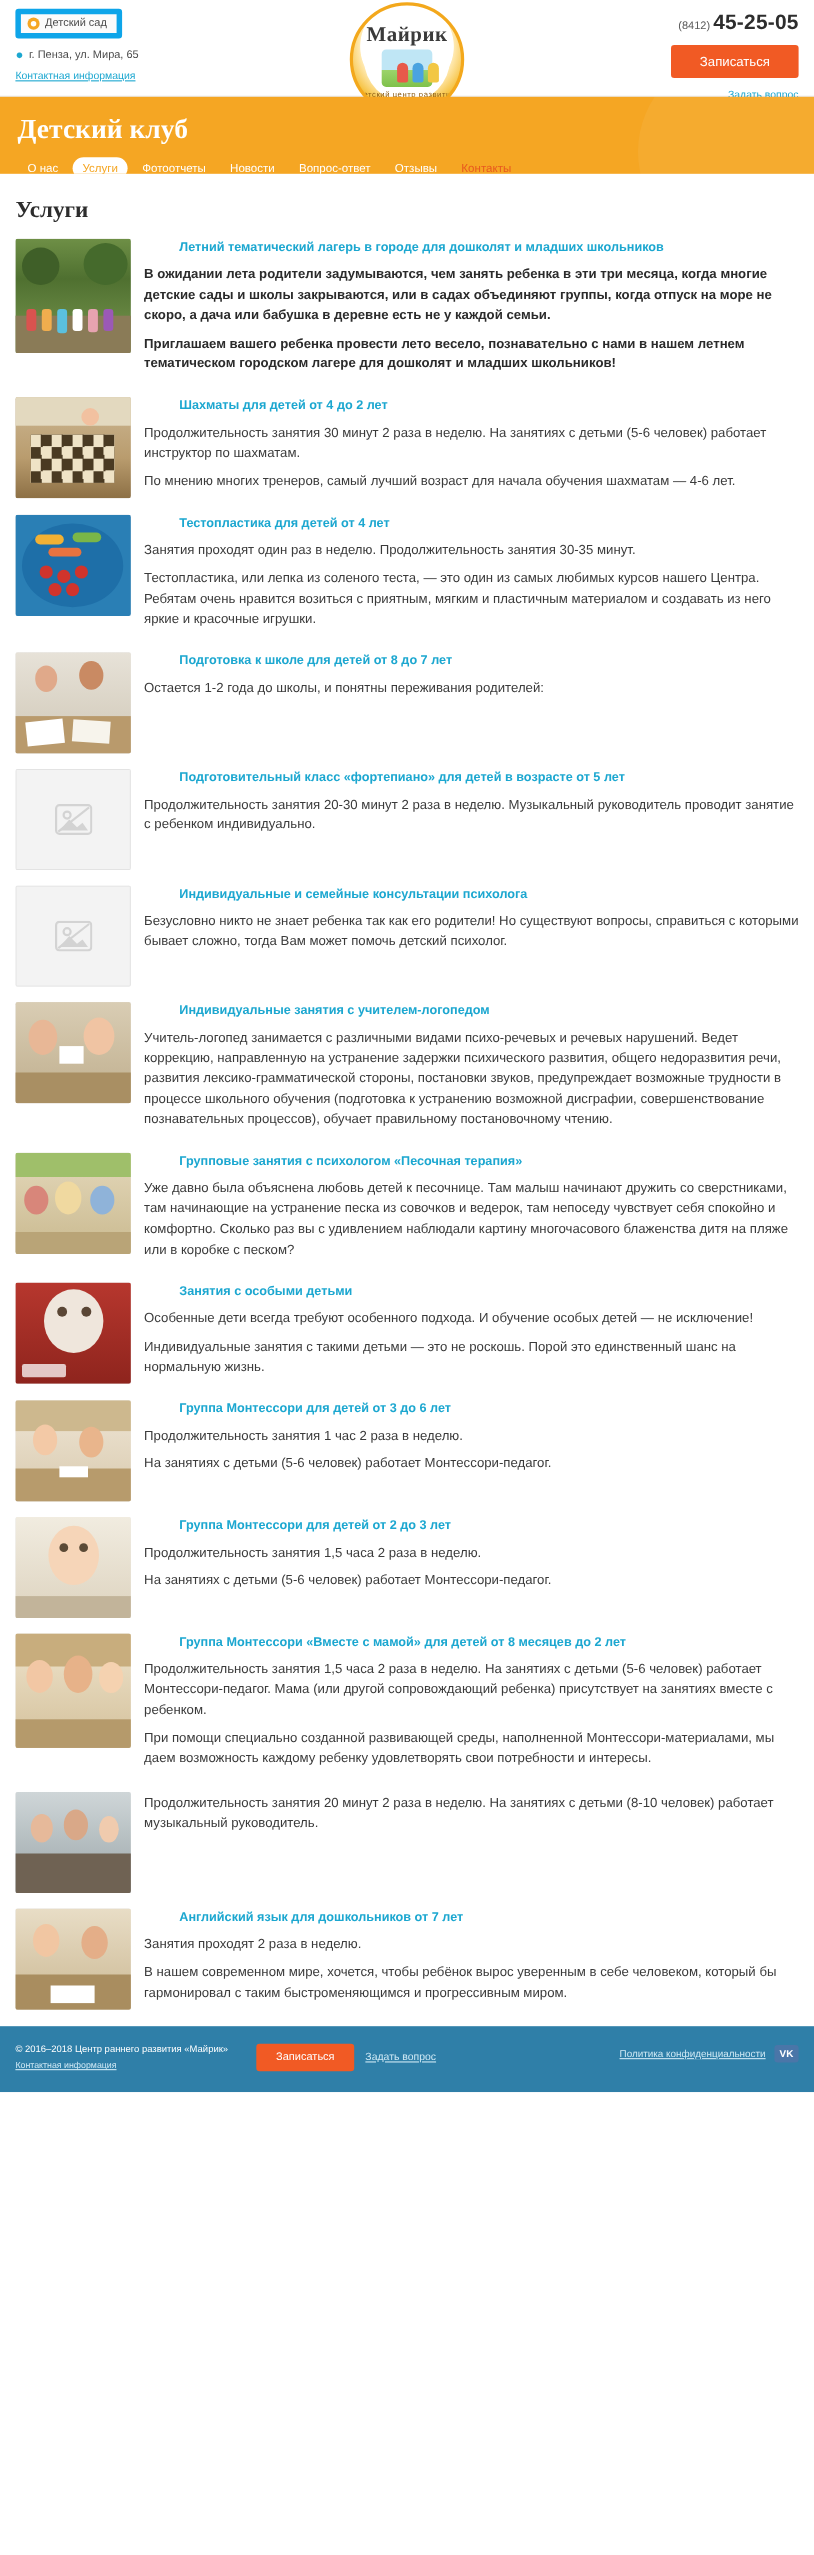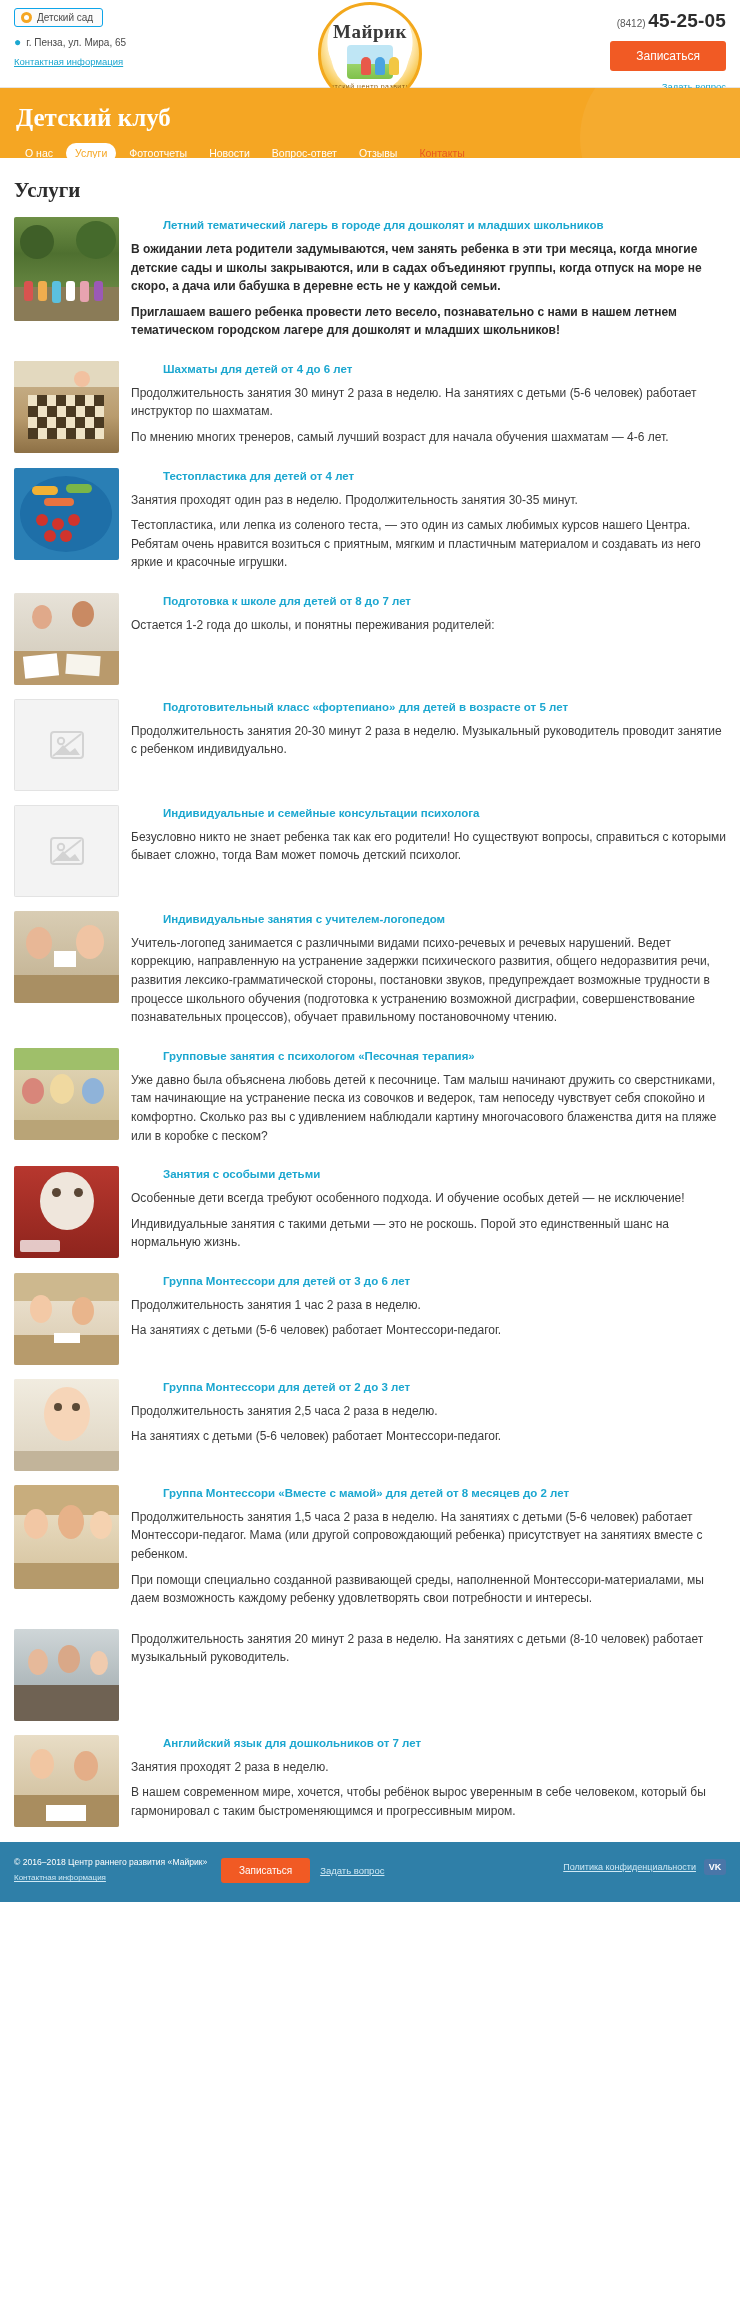--- a/index.html
+++ b/index.html
@@ -14,21 +14,21 @@
   
   .topbar {
     height: 88px;
     background: #ffffff;
     border-bottom: 1px solid #e6e6e6;
     position: relative;
     padding: 8px 14px 0 14px;
   }
   .kindergarten-tab {
     display: inline-flex; align-items: flex-start; gap: 5px;
-    border: 1px solid #0ea5e9;
+    border: 5px solid #0ea5e9;
     border-radius: 3px;
     padding: 3px 9px 3px 6px;
     font-size: 10px;
     color: #4a4a4a;
     background: #fbfbfb;
   }
   .kg-dot {
     width: 11px; height: 11px; border-radius: 50%;
     background: #f5a623; display:inline-block;
     position: relative;
@@ -181,21 +181,21 @@
     display:flex; align-items:center; justify-content:center;
   }
   .noimg svg { opacity:.35; }
 
   
   .footer {
     margin-top: 14px;
     background: #2f7fa8;
     color:#fff;
     padding: 14px;
-    display:flex; align-items:flex-start; gap: 12px;
+    display:flex; align-items:flex-start; gap: 24px;
     min-height: 60px;
   }
   .footer-left { flex: 0 0 195px; font-size: 8.6px; line-height:1.6; }
   .footer-left a { color:#cfe9f5; font-size: 8px; text-decoration: underline; display:block; margin-top:3px;}
   .footer-mid { display:flex; gap: 10px; align-items:center; padding-top:2px;}
   .footer-btn {
     background:#f15a24; color:#fff; font-size:10px;
     border:none; border-radius:3px; padding:7px 18px; cursor:pointer;
   }
   .footer-ask { color:#cfe9f5; font-size:9.5px; text-decoration:underline; }
@@ -294,21 +294,21 @@
       <div class="thumb tall">
         <div class="ph" style="background:linear-gradient(#cdb894 0%, #b99c6e 60%, #8d7045 100%)">
           <span class="rect" style="left:0;top:0;width:105px;height:26px;background:#e3d9bf;"></span>
           <span class="rect" style="left:14px;top:34px;width:76px;height:44px;background:#f0e6cc;border:1px solid #9b7f52;"></span>
           <span class="rect" style="left:14px;top:34px;width:76px;height:44px;
              background:repeating-conic-gradient(#4a3a22 0 25%, #efe3c6 0 50%) 0 0/19px 22px;"></span>
           <span class="blob" style="left:60px;top:10px;width:16px;height:16px;background:#f2c1a0;"></span>
         </div>
       </div>
       <div class="svc-body">
-        <div class="svc-title">Шахматы для детей от 4 до 6 лет</div>
+        <div class="svc-title">Шахматы для детей от 4 до 2 лет</div>
         <p class="svc-p">Продолжительность занятия 30 минут 2 раза в неделю. На занятиях с детьми (5-6 человек) работает инструктор по шахматам.</p>
         <p class="svc-p">По мнению многих тренеров, самый лучший возраст для начала обучения шахматам — 4-6 лет.</p>
       </div>
     </div>
 
     <div class="service">
       <div class="thumb tall">
         <div class="ph" style="background:#2a7fb5">
           <span class="blob" style="left:6px;top:8px;width:92px;height:76px;background:#1e6fa8;"></span>
           <span class="blob" style="left:22px;top:46px;width:12px;height:12px;background:#d0342c;"></span>
@@ -446,21 +446,21 @@
       <div class="thumb tall">
         <div class="ph" style="background:linear-gradient(#f1ece0 0%, #ddd3bf 100%)">
           <span class="blob" style="left:30px;top:8px;width:46px;height:54px;background:#f6d5b8;"></span>
           <span class="blob" style="left:40px;top:24px;width:8px;height:8px;background:#5b4a36;"></span>
           <span class="blob" style="left:58px;top:24px;width:8px;height:8px;background:#5b4a36;"></span>
           <span class="rect" style="left:0;bottom:0;width:105px;height:20px;background:#c2b49a;"></span>
         </div>
       </div>
       <div class="svc-body">
         <div class="svc-title">Группа Монтессори для детей от 2 до 3 лет</div>
-        <p class="svc-p">Продолжительность занятия 2,5 часа 2 раза в неделю.</p>
+        <p class="svc-p">Продолжительность занятия 1,5 часа 2 раза в неделю.</p>
         <p class="svc-p">На занятиях с детьми (5-6 человек) работает Монтессори-педагог.</p>
       </div>
     </div>
 
     <div class="service">
       <div class="thumb tall2">
         <div class="ph" style="background:linear-gradient(#efe4cd 0%, #d3c09a 100%)">
           <span class="rect" style="left:0;top:0;width:105px;height:30px;background:#c8ad7d;"></span>
           <span class="blob" style="left:10px;top:24px;width:24px;height:30px;background:#f2c7a4;"></span>
           <span class="blob" style="left:44px;top:20px;width:26px;height:34px;background:#e7b289;"></span>

